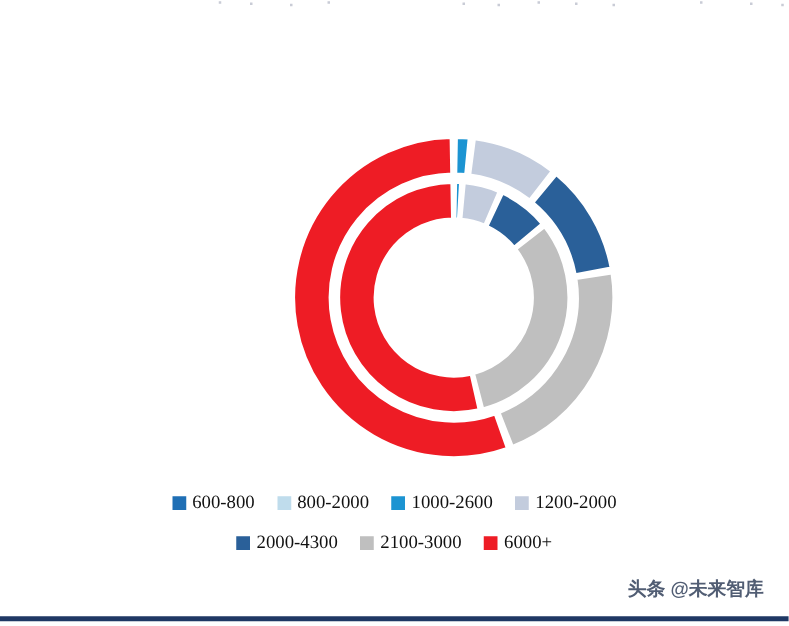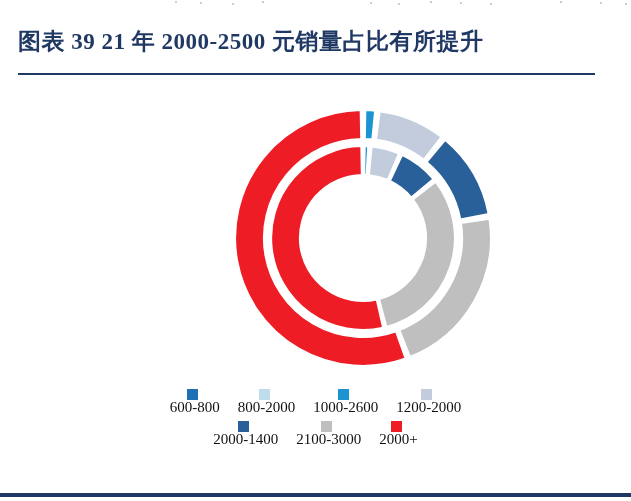--- a/index.html
+++ b/index.html
@@ -47,21 +47,21 @@
   .legend{
     position:absolute;left:0;top:390px;width:631px;height:66px;
   }
   .legend-row{
     position:absolute;left:0;width:631px;height:24px;
     display:flex;flex-direction:row;align-items:center;justify-content:center;
   }
   .legend-row.r1{top:0px;}
   .legend-row.r2{top:32px;}
   .legend-item{
-    display:flex;flex-direction:column;align-items:center;
+    display:flex;flex-direction:row;align-items:center;
     margin:0 9px;
     white-space:nowrap;
   }
   .legend-swatch{
     width:11px;height:11px;
     margin-right:5px;
     flex:0 0 auto;
     display:inline-block;
   }
   .legend-label{
@@ -105,24 +105,20 @@
       <div style="position: absolute; left: 370px; top: 2px; width: 2px; height: 2px; background: rgb(201, 204, 214);"></div>
       <div style="position: absolute; left: 398px; top: 3px; width: 2px; height: 2px; background: rgb(201, 204, 214);"></div>
       <div style="position: absolute; left: 430px; top: 1px; width: 2px; height: 2px; background: rgb(201, 204, 214);"></div>
       <div style="position: absolute; left: 460px; top: 2px; width: 2px; height: 2px; background: rgb(201, 204, 214);"></div>
       <div style="position: absolute; left: 490px; top: 3px; width: 2px; height: 2px; background: rgb(201, 204, 214);"></div>
       <div style="position: absolute; left: 560px; top: 1px; width: 2px; height: 2px; background: rgb(201, 204, 214);"></div>
       <div style="position: absolute; left: 600px; top: 2px; width: 2px; height: 2px; background: rgb(201, 204, 214);"></div>
       <div style="position: absolute; left: 625px; top: 3px; width: 2px; height: 2px; background: rgb(201, 204, 214);"></div>
     </div>
 
-  <div class="title-block">
-    <div class="title-text">图表 39    21 年 2000-2500 元销量占比有所提升</div>
-    <div class="title-rule"></div>
-  </div>
 
   <div class="chart-area">
     <div class="donut-wrap">
       <svg class="donut-svg" id="donut" width="270" height="260" viewBox="0 0 270 260">
           <path d="M 137.23 2.02 A 128 128 0 0 1 147.22 2.59 L 144.45 31.45 A 99 99 0 0 0 136.73 31.02 Z" fill="#1C94D2" stroke="#ffffff" stroke-width="2.2" stroke-linejoin="round"></path>
           <path d="M 151.66 3.09 A 128 128 0 0 1 213.59 28.97 L 195.79 51.86 A 99 99 0 0 0 147.89 31.84 Z" fill="#C3CCDD" stroke="#ffffff" stroke-width="2.2" stroke-linejoin="round"></path>
           <path d="M 217.07 31.77 A 128 128 0 0 1 260.77 106.19 L 232.27 111.59 A 99 99 0 0 0 198.48 54.03 Z" fill="#2A6099" stroke="#ffffff" stroke-width="2.2" stroke-linejoin="round"></path>
           <path d="M 261.52 110.59 A 128 128 0 0 1 181.95 249.08 L 171.32 222.10 A 99 99 0 0 0 232.86 114.99 Z" fill="#BFBFBF" stroke="#ffffff" stroke-width="2.2" stroke-linejoin="round"></path>
           <path d="M 177.77 250.64 A 128 128 0 1 1 132.77 2.02 L 133.27 31.02 A 99 99 0 1 0 168.08 223.31 Z" fill="#EE1C25" stroke="#ffffff" stroke-width="2.2" stroke-linejoin="round"></path>
           <path d="M 136.61 38.01 A 92 92 0 0 1 140.33 38.15 L 138.65 67.11 A 63 63 0 0 0 136.10 67.01 Z" fill="#1C94D2" stroke="#ffffff" stroke-width="2.2" stroke-linejoin="round"></path>
@@ -149,30 +145,31 @@
           <span class="legend-label">1000-2600</span>
         </div>
         <div class="legend-item">
           <span class="legend-swatch" style="background: rgb(195, 204, 221);"></span>
           <span class="legend-label">1200-2000</span>
         </div>
       </div>
     <div class="legend-row r2" id="legend-row-1">
         <div class="legend-item">
           <span class="legend-swatch" style="background: rgb(42, 96, 153);"></span>
-          <span class="legend-label">2000-1400</span>
+          <span class="legend-label">2000-4300</span>
         </div>
         <div class="legend-item">
           <span class="legend-swatch" style="background: rgb(191, 191, 191);"></span>
           <span class="legend-label">2100-3000</span>
         </div>
         <div class="legend-item">
           <span class="legend-swatch" style="background: rgb(238, 28, 37);"></span>
-          <span class="legend-label">2000+</span>
+          <span class="legend-label">6000+</span>
         </div>
       </div>
   </div>
 
   <div class="footer">
+    <div class="watermark">头条 @未来智库</div>
     <div class="footer-rule"></div>
   </div>
 
 </div>
 
 </body></html>

